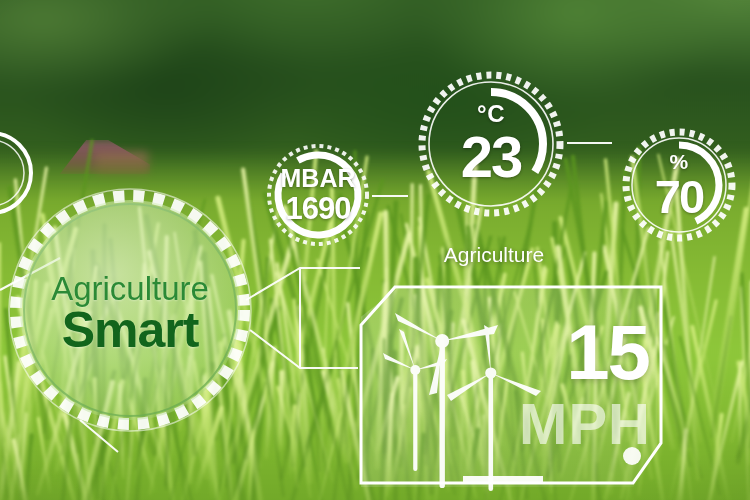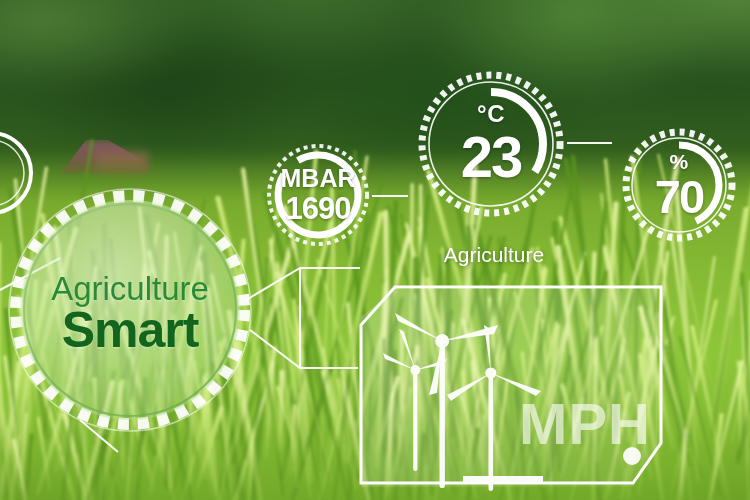--- a/index.html
+++ b/index.html
@@ -569,16 +569,17 @@
         <path d="M87.2,58 L143,42 L139,51 Z"></path>
 
         <rect x="133.5" y="92" width="4.6" height="116" rx="2.3"></rect>
         <circle cx="135.8" cy="90" r="5.6"></circle>
         <path d="M135.8,90 L129,42 L134,45 Z"></path>
         <path d="M135.8,90 L92,112 L96,118 Z"></path>
         <path d="M135.8,90 L186,108 L181,113 Z"></path>
       </g>
     </svg>
 
+    <div id="wind-val">15</div>
     <div id="wind-unit">MPH</div>
   </div>
 
 </div>
 
 </body></html>

